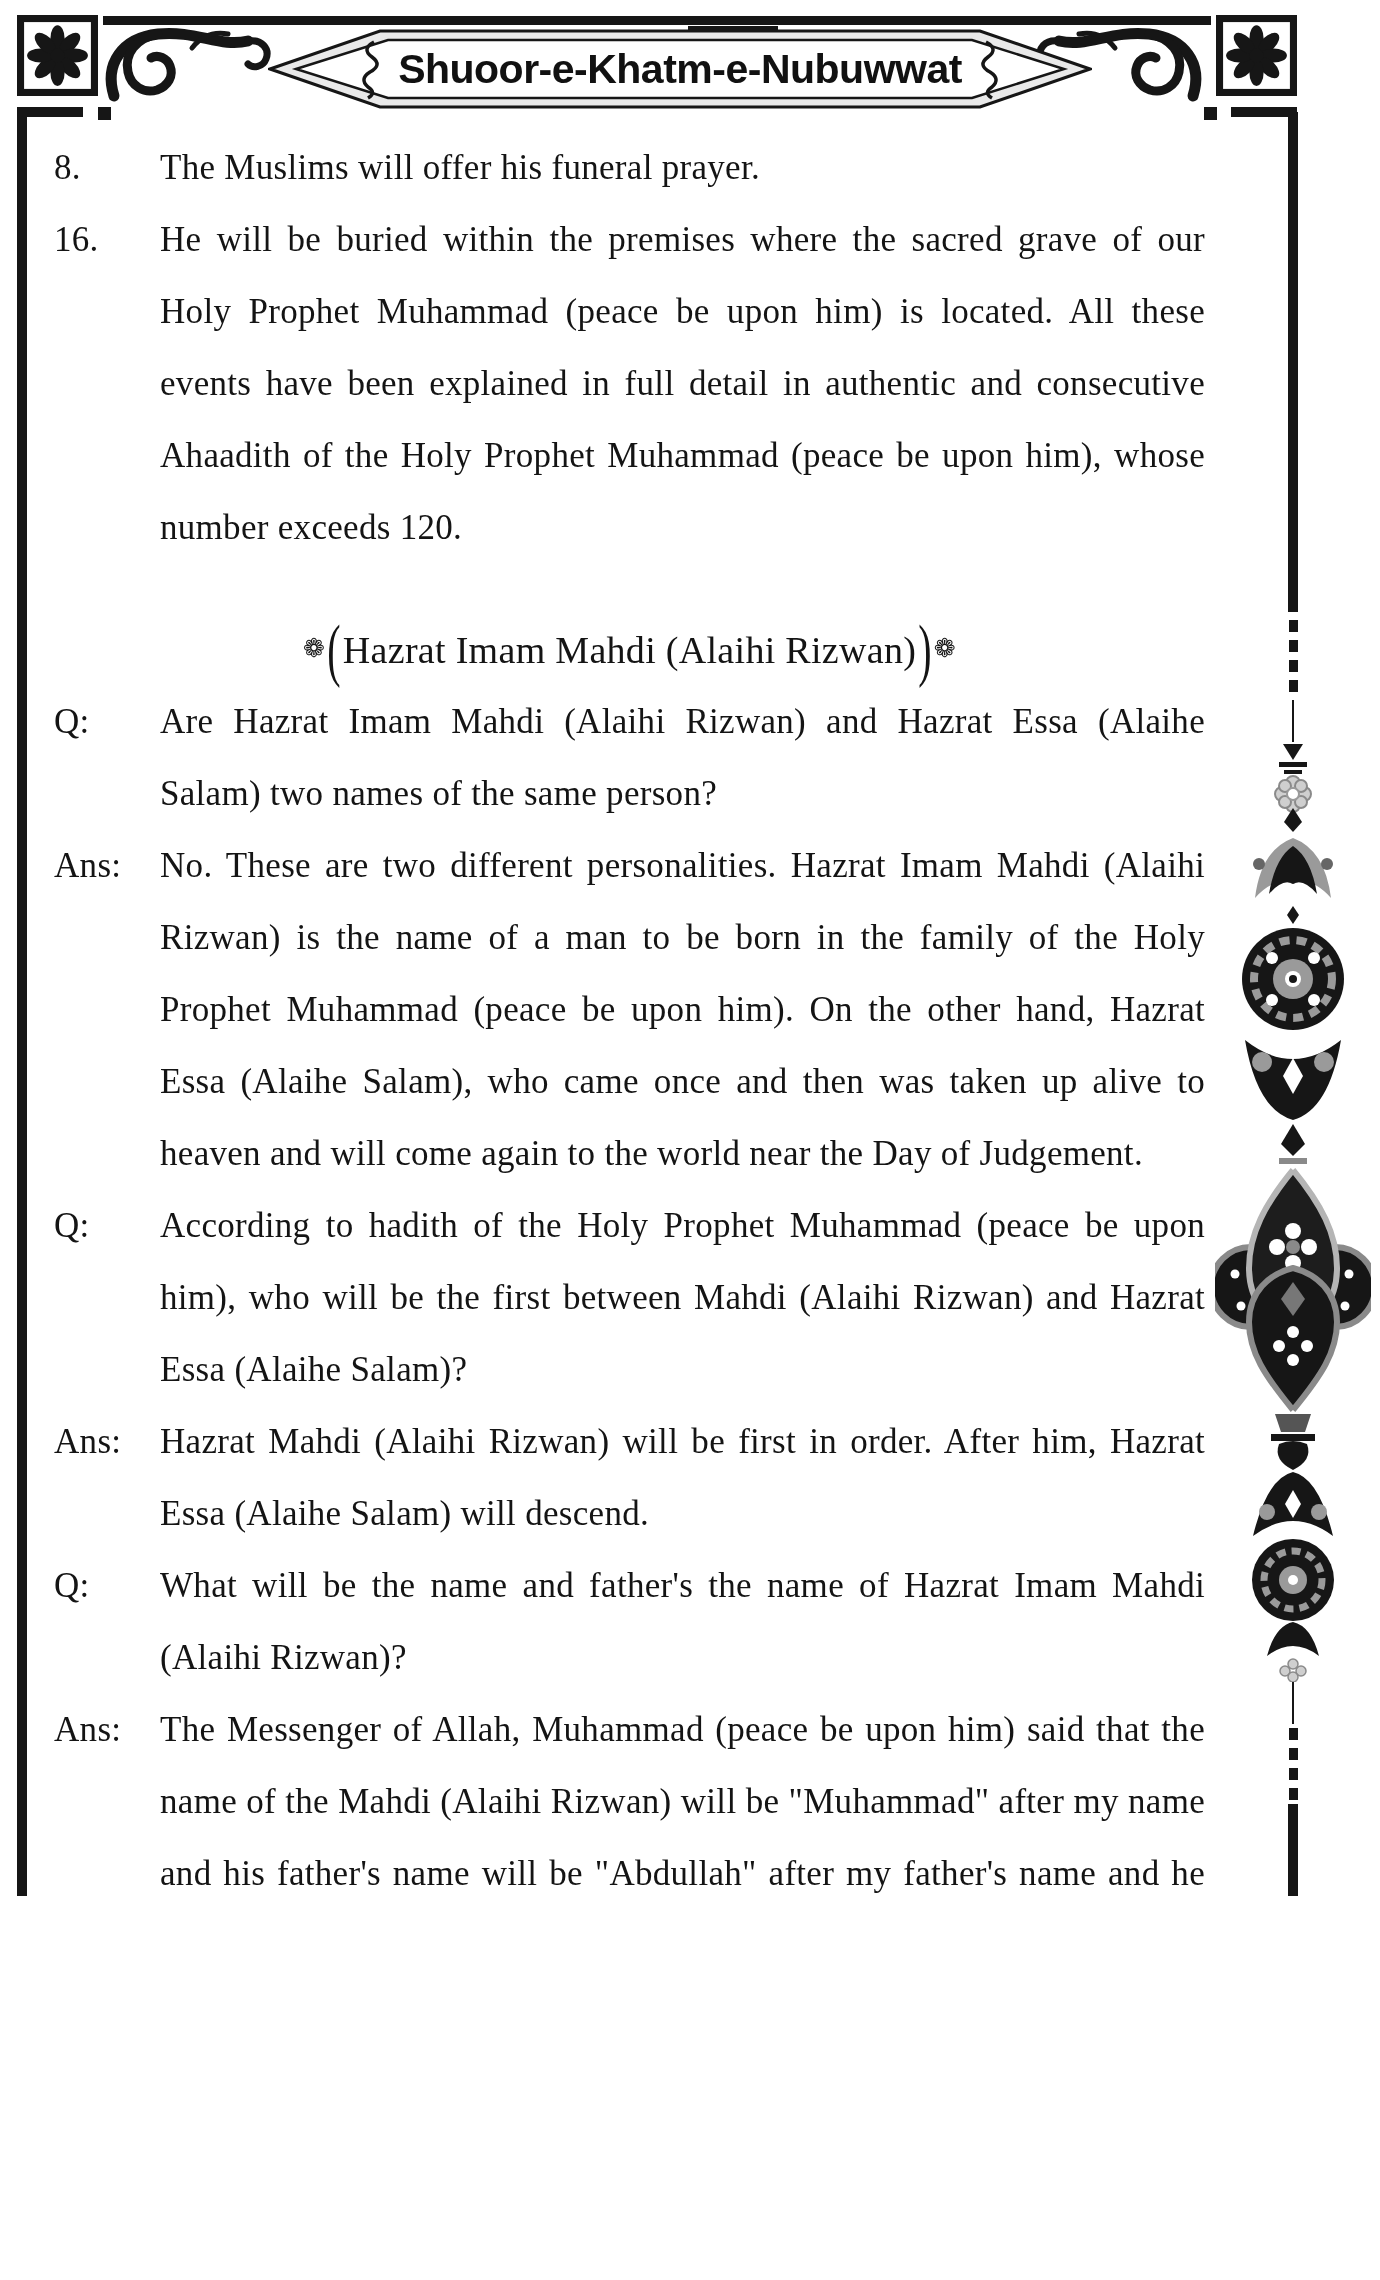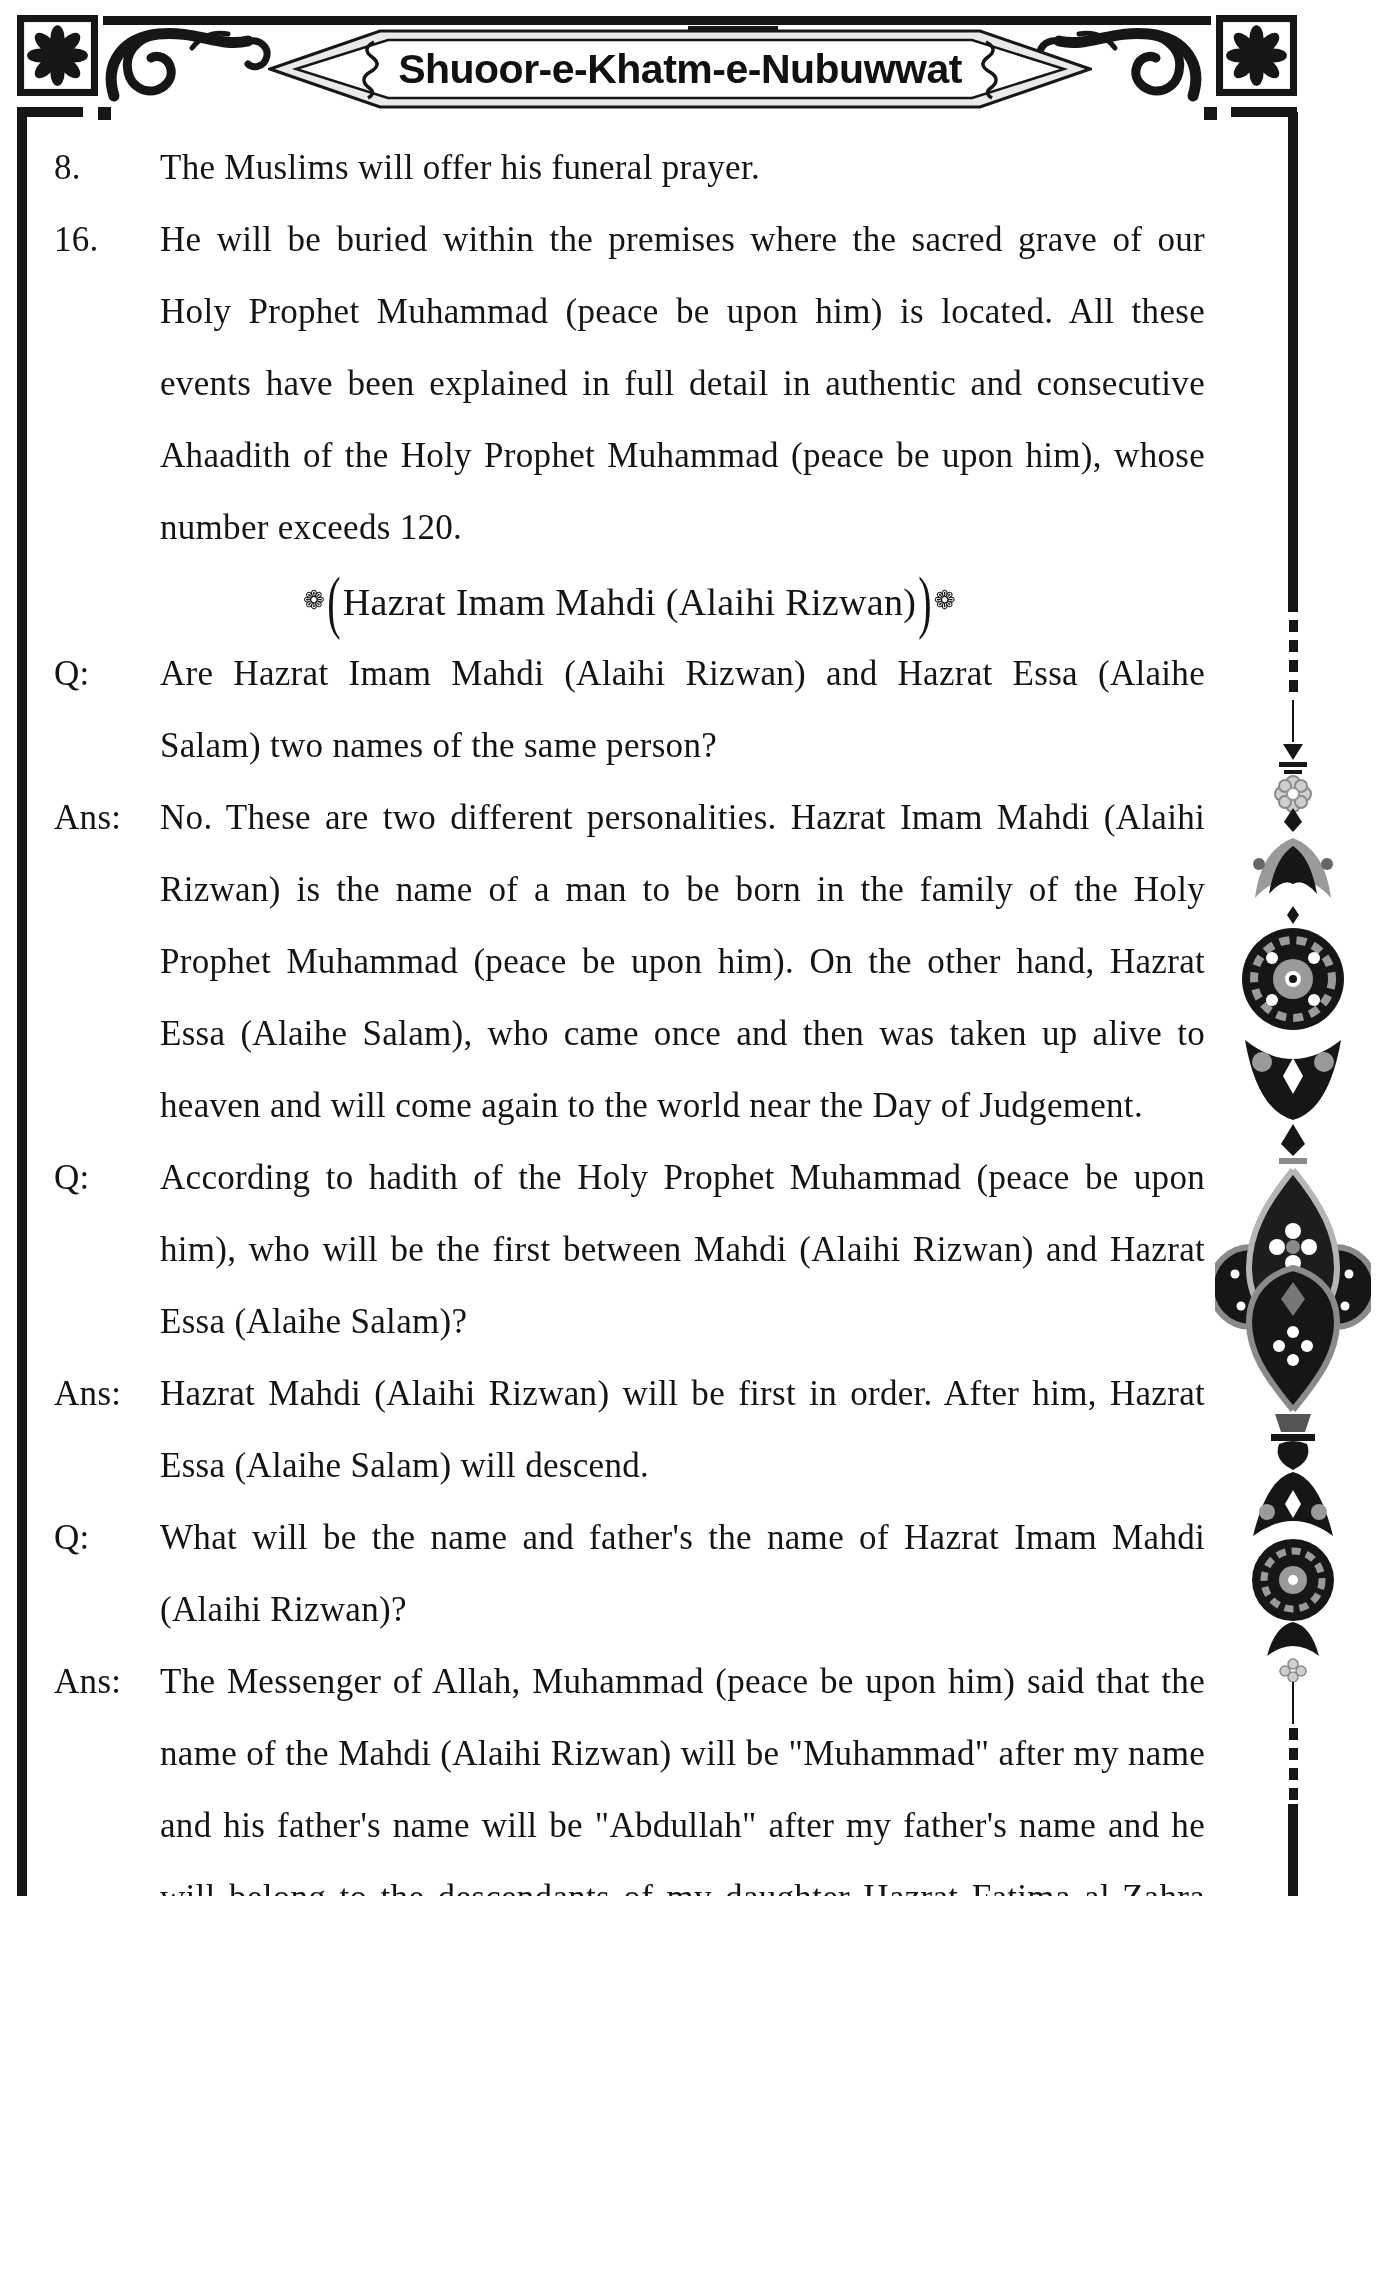--- a/index.html
+++ b/index.html
@@ -18,21 +18,21 @@
        letter-spacing:-0.5px;color:#111;}
   .swirl{position:absolute;width:175px;height:85px;}
   .flipx{transform:scaleX(-1);}
 
   
   .text-col{position:absolute;left:54px;top:132px;width:1151px;font-size:35px;
        line-height:72px;letter-spacing:0.3px;}
   .para{display:flex;align-items:flex-start;}
   .plabel{flex:0 0 106px;}
   .pbody{flex:1;text-align:justify;}
-  .sheading{text-align:center;font-size:38px;line-height:72px;white-space:nowrap;}
+  .sheading{text-align:center;font-size:38px;line-height:72px;white-space:nowrap;margin-top:48px;}
   .h-paren{display:inline-block;transform:scaleY(1.75);font-size:40px;margin:0 2px;}
   .h-orn{font-family:"DejaVu Sans",sans-serif;font-size:26px;vertical-align:6px;}
 
   
   .orn-col{position:absolute;left:1215px;top:742px;width:156px;height:940px;}
   .dash{position:absolute;width:9px;height:12px;background:#161616;left:1289px;}
 
   
   .footer-row1{position:absolute;left:108px;top:2150px;width:1108px;height:58px;
        display:flex;align-items:center;justify-content:space-between;}

